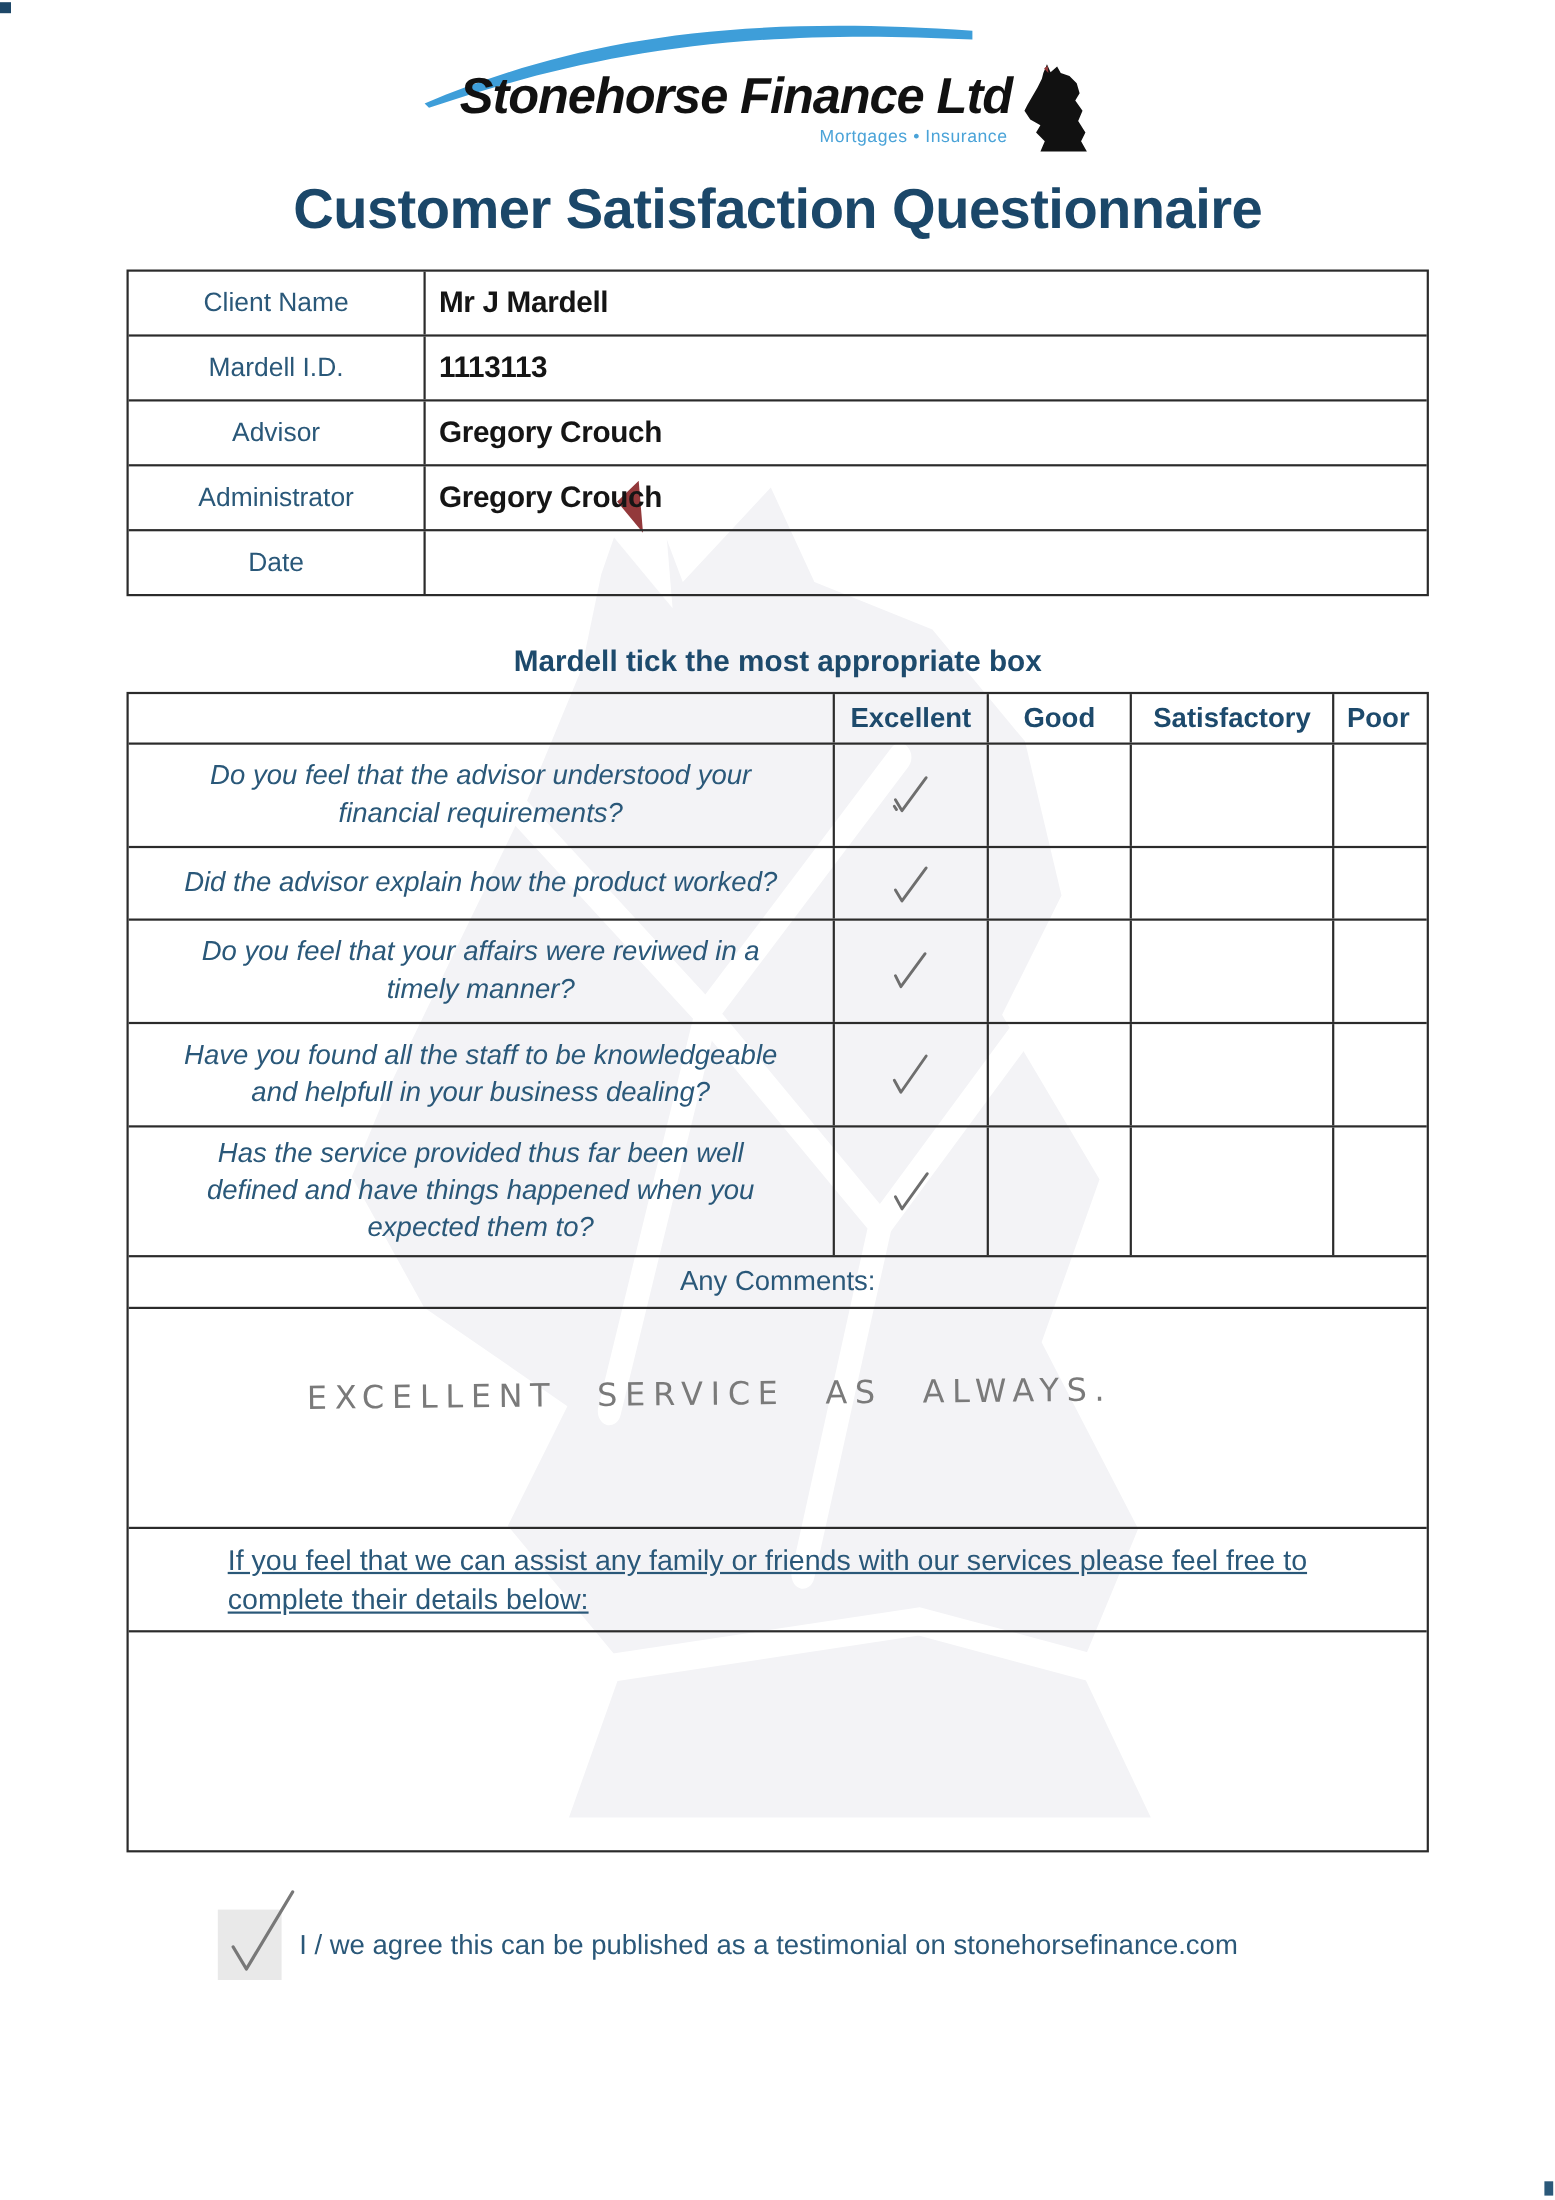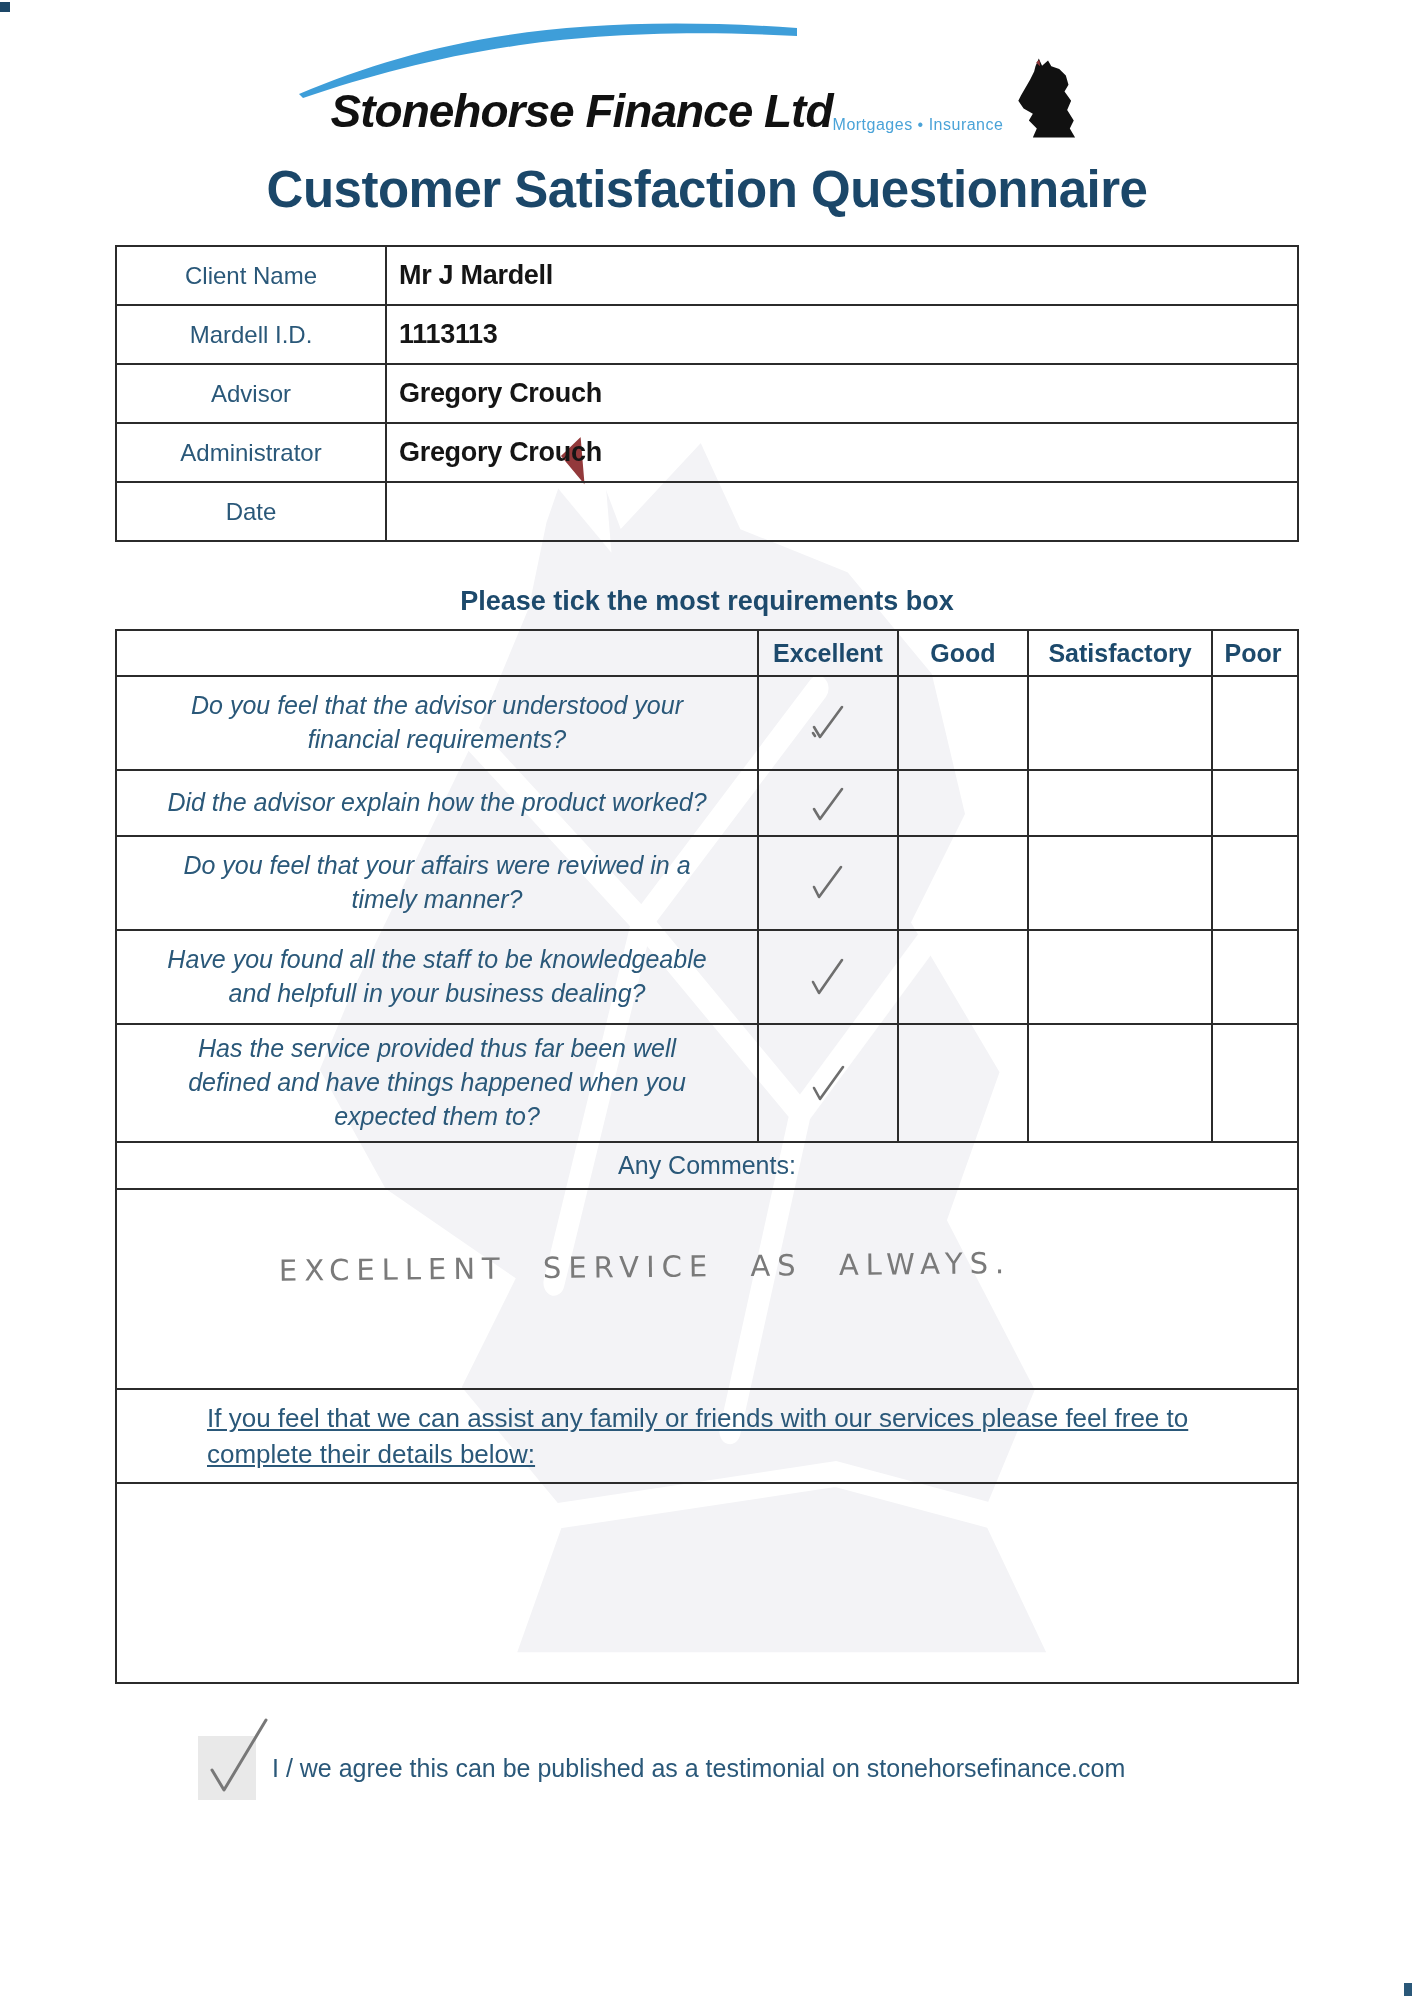--- a/index.html
+++ b/index.html
@@ -14,21 +14,21 @@
 
   
   .watermark{position:absolute;left:290px;top:370px;width:880px;height:1380px;z-index:0;pointer-events:none;}
 
   .content{position:relative;z-index:1;}
 
   
   .logo-wrap{width:1414px;padding-top:52px;display:flex;justify-content:center;align-items:flex-start;}
   .logo-inner{position:relative;display:flex;align-items:flex-end;}
   .swoosh{position:absolute;left:-34px;top:-46px;width:512px;height:96px;}
-  .logo-textcol{display:flex;flex-direction:row;align-items:flex-end;position:relative;z-index:2;}
+  .logo-textcol{display:flex;flex-direction:column;align-items:flex-end;position:relative;z-index:2;}
   .logo-name{font-weight:bold;font-style:italic;font-size:46px;color:#111;letter-spacing:-1px;line-height:1;}
   .logo-tagline{font-size:16px;color:#4aa3d8;margin-top:6px;margin-right:4px;letter-spacing:.5px;}
   .logo-horse{width:66px;height:96px;margin-left:10px;margin-bottom:-14px;position:relative;z-index:2;}
 
   
   .page-title{
     text-align:center;color:#1b4769;font-weight:bold;font-size:51px;
     letter-spacing:-.5px;margin-top:26px;
   }
 
@@ -152,21 +152,21 @@
     <div class="crow">
       <div class="lbl">Administrator</div>
       <div class="val">Gregory Crouch</div>
     </div>
     <div class="crow">
       <div class="lbl">Date</div>
       <div class="val"></div>
     </div>
   </div>
 
-  <div class="tick-heading">Please tick the most requirements box</div>
+  <div class="tick-heading">Mardell tick the most appropriate box</div>
 
   <div class="tablebox">
     <div class="srow head">
       <div></div>
       <div>Excellent</div>
       <div>Good</div>
       <div>Satisfactory</div>
       <div>Poor</div>
     </div>
 

